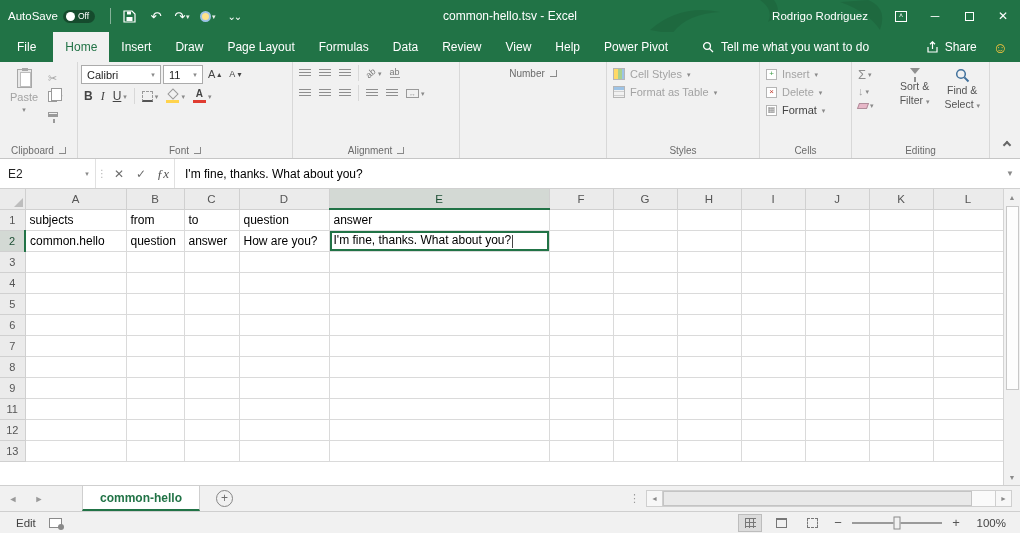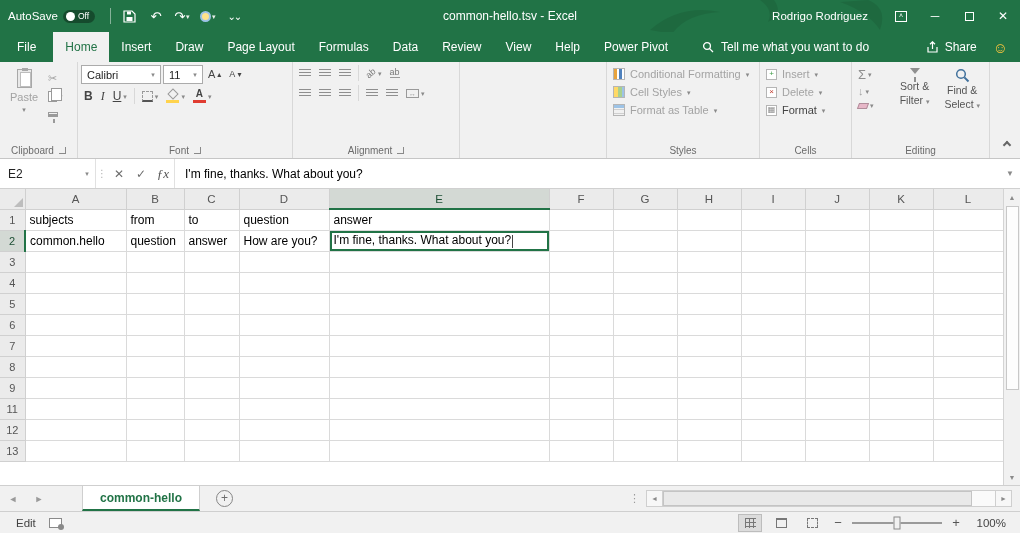--- a/index.html
+++ b/index.html
@@ -360,29 +360,28 @@
             </button>
         </div>
       </div>
       <div class="rg-label">
         <span>Alignment</span>
         <span class="launcher"></span>
       </div>
     </div>
 
     <div class="rgroup" style="width:147px">
+      <div class="rg-label">
+        <span>Number</span>
+        <span class="launcher"></span>
+      </div>
     </div>
 
     <div class="rgroup" style="width:153px">
       <div class="rg-body" style="flex-direction:column;justify-content:flex-start;">
-        <button class="style-row">
-            <span class="ic-cf"></span>
-            <span class="dis">Conditional Formatting</span>
-            <span class="dd">▾</span>
-          </button>
         <button class="style-row">
             <span class="ic-cs"></span>
             <span class="dis">Cell Styles</span>
             <span class="dd">▾</span>
           </button>
         <button class="style-row">
             <span class="ic-fat"></span>
             <span class="dis">Format as Table</span>
             <span class="dd">▾</span>
           </button>

